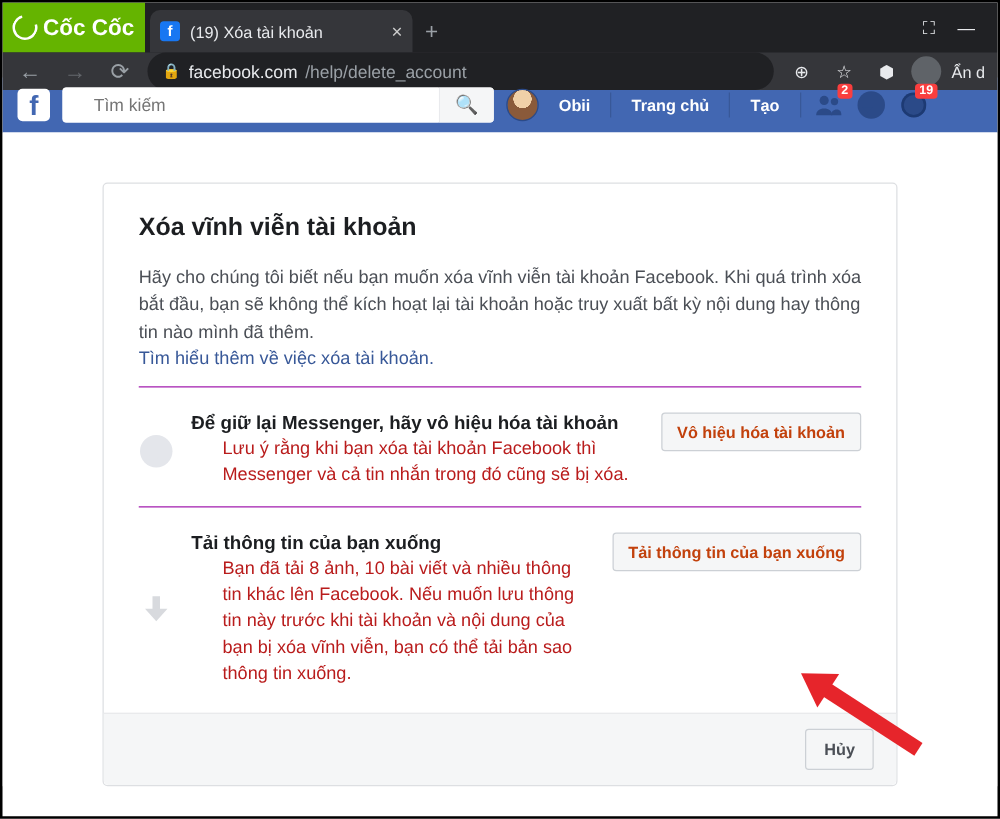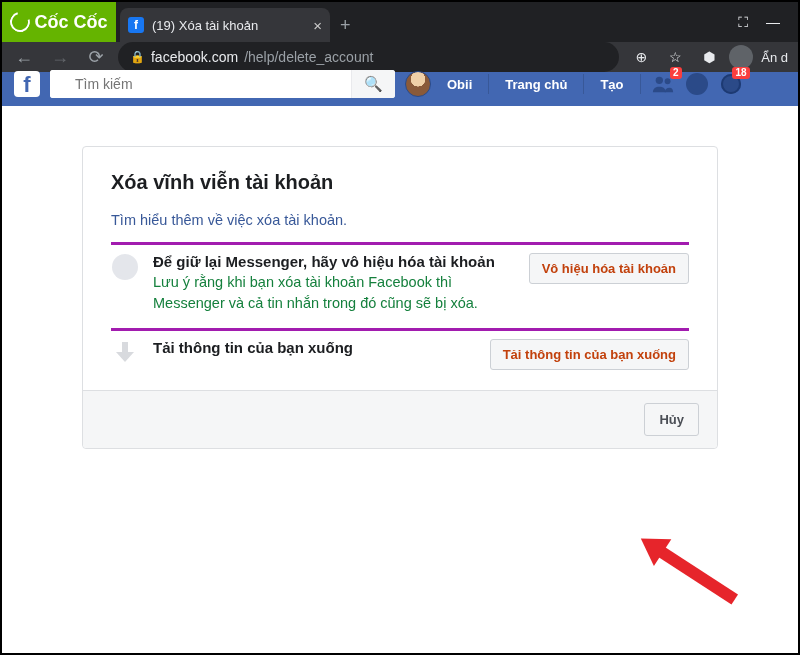--- a/index.html
+++ b/index.html
@@ -199,24 +199,24 @@
   .card-desc {
     font-size: 14.5px;
     color: #4b4f56;
     line-height: 1.5;
   }
   .card-link { color: #385898; display: block; margin-top: 2px; font-size: 14.5px; }
 
   .opt-row {
     display: flex;
     gap: 14px;
-    border-top: 3px solid #a21caf;
-    padding: 8px 0 0;
+    border-top: 1px solid #a21caf;
+    padding: 20px 0 0;
     margin-top: 14px;
-    align-items: flex-start;
+    align-items: center;
   }
   .opt-row:first-of-type { border-top: 1px solid #ebedf0; margin-top: 20px; padding-top: 18px; }
   .opt-ico {
     width: 28px; height: 28px; flex-shrink: 0;
     display: flex; align-items: center; justify-content: center;
   }
   .msngr {
     width: 26px; height: 26px; border-radius: 50%;
     background: #e4e6eb;
     position: relative;
@@ -231,21 +231,21 @@
   }
   .dl-arrow::before {
     content: ''; position: absolute; left: 6px; top: 0; width: 6px; height: 12px; background: #d8dade;
   }
   .dl-arrow::after {
     content: ''; position: absolute; left: 0; top: 10px;
     border-left: 9px solid transparent; border-right: 9px solid transparent; border-top: 10px solid #d8dade;
   }
   .opt-text { flex: 1; }
   .opt-title { font-weight: bold; color: #1c1e21; font-size: 15px; }
-  .opt-sub { color: #15803d; font-size: 14.5px; line-height: 1.45; margin-top: 2px; max-width: 330px; }
+  .opt-sub { color: #b91c1c; font-size: 14.5px; line-height: 1.45; margin-top: 2px; max-width: 330px; margin-left: 25px; }
   .opt-btn {
     background: #f5f6f7;
     border: 1px solid #ccd0d5;
     border-radius: 3px;
     color: #c2410c;
     font-weight: bold;
     font-size: 13px;
     padding: 7px 12px;
     white-space: nowrap;
     align-self: flex-start;
@@ -360,47 +360,49 @@
         <path d="M1 18c0-4 3-6 7-6s7 2 7 6" fill="#2b4a88"></path>
         <path d="M14 18c0-3 2-5 5-5s4 2 4 5" fill="#2b4a88"></path>
       </svg>
     <span class="badge">2</span>
   </div>
   <div class="fb-ico">
     <div class="msg-bubble"></div>
   </div>
   <div class="fb-ico">
     <div class="globe"></div>
-    <span class="badge">18</span>
+    <span class="badge">19</span>
   </div>
 </div>
 
 <div class="content">
   <div class="card">
     <div class="card-body">
       <div class="card-title">Xóa vĩnh viễn tài khoản</div>
+      <div class="card-desc">Hãy cho chúng tôi biết nếu bạn muốn xóa vĩnh viễn tài khoản Facebook. Khi quá trình xóa bắt đầu, bạn sẽ không thể kích hoạt lại tài khoản hoặc truy xuất bất kỳ nội dung hay thông tin nào mình đã thêm.</div>
       <a class="card-link">Tìm hiểu thêm về việc xóa tài khoản.</a>
 
       <div class="opt-row">
         <div class="opt-ico">
             <div class="msngr"></div>
           </div>
         <div class="opt-text">
           <div class="opt-title">Để giữ lại Messenger, hãy vô hiệu hóa tài khoản</div>
           <div class="opt-sub">Lưu ý rằng khi bạn xóa tài khoản Facebook thì Messenger và cả tin nhắn trong đó cũng sẽ bị xóa.</div>
         </div>
         <button class="opt-btn">Vô hiệu hóa tài khoản</button>
       </div>
 
       <div class="opt-row">
         <div class="opt-ico">
             <div class="dl-arrow"></div>
           </div>
         <div class="opt-text">
           <div class="opt-title">Tải thông tin của bạn xuống</div>
+          <div class="opt-sub">Bạn đã tải 8 ảnh, 10 bài viết và nhiều thông tin khác lên Facebook. Nếu muốn lưu thông tin này trước khi tài khoản và nội dung của bạn bị xóa vĩnh viễn, bạn có thể tải bản sao thông tin xuống.</div>
         </div>
         <button class="opt-btn">Tải thông tin của bạn xuống</button>
       </div>
     </div>
     <div class="card-footer">
       <button class="btn-cancel">Hủy</button>
     </div>
   </div>
 </div>
 

